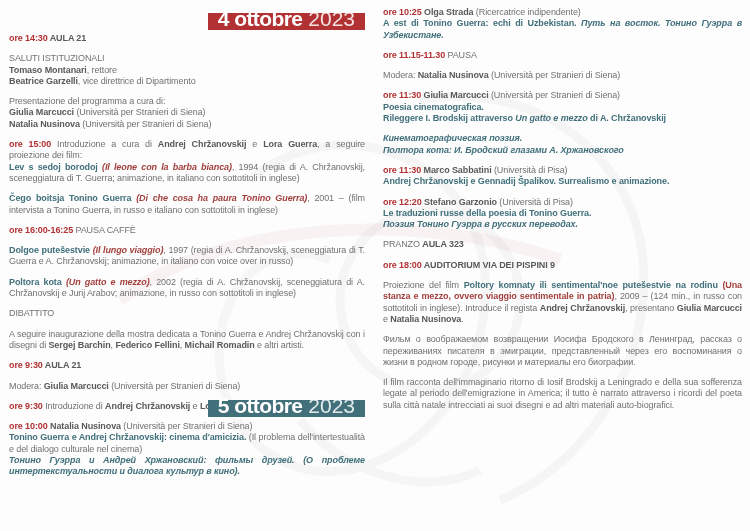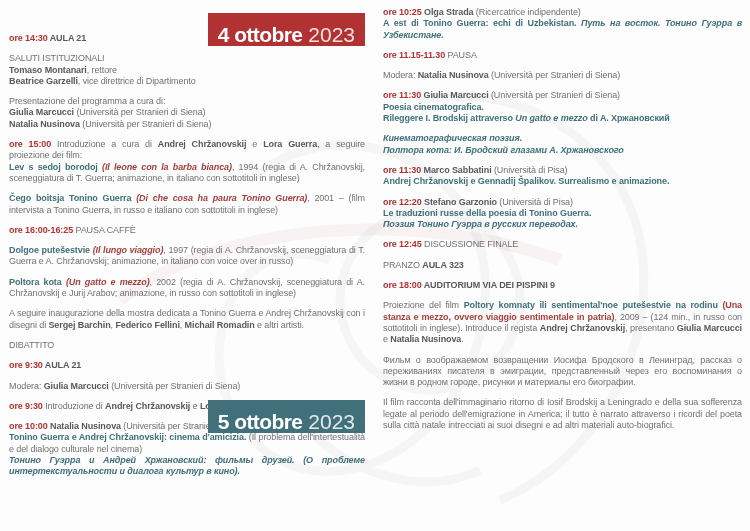--- a/index.html
+++ b/index.html
@@ -18,21 +18,21 @@
   .time{color:#b23133;font-weight:bold;}
   .name{color:#58595b;font-weight:bold;}
   .body{color:#717174;}
   .teal{color:#41707b;font-weight:bold;}
   .tealit{color:#41707b;font-weight:bold;font-style:italic;}
   .maroon{color:#a2403d;font-weight:bold;}
   .maroonit{color:#a2403d;font-weight:bold;font-style:italic;margin-top:8px;}
   .banner{
     position:absolute;right:0;color:#ffffff;
     font-size:21px;font-weight:bold;letter-spacing:-0.6px;
-    padding:16px 10px 6px;white-space:nowrap;text-align:justify;
+    padding:0 10px 6px;white-space:nowrap;text-align:justify;
   }
   .banner-top{top:13px;}
   .banner-mid{top:378px;}
   .banner-year{font-weight:normal;letter-spacing:0;margin-left:6px;opacity:0.85;}
 </style>
 </head>
 <body>
 
 <svg id="bg-art" viewBox="0 0 750 531" xmlns="http://www.w3.org/2000/svg">
   <g fill="none" stroke="#9a9a9a" stroke-width="9" opacity="0.07">
@@ -49,35 +49,34 @@
 <div id="col-left" class="col">
     <div class="banner banner-top" style="background: rgb(178, 49, 51);"><span class="banner-date">4 ottobre</span><span class="banner-year">2023</span></div>
     <p class="entry "><span class="time">ore 14:30 </span><span class="name">AULA 21</span></p>
     <p class="entry "><span class="body">SALUTI ISTITUZIONALI</span><br><span class="name">Tomaso Montanari</span><span class="body">, rettore</span><br><span class="name">Beatrice Garzelli</span><span class="body">, vice direttrice di Dipartimento</span></p>
     <p class="entry "><span class="body">Presentazione del programma a cura di:</span><br><span class="name">Giulia Marcucci</span><span class="body"> (Università per Stranieri di Siena)</span><br><span class="name">Natalia Nusinova</span><span class="body"> (Università per Stranieri di Siena)</span></p>
     <p class="entry "><span class="time">ore 15:00 </span><span class="body">Introduzione a cura di </span><span class="name">Andrej Chržanovskij</span><span class="body"> e </span><span class="name">Lora Guerra</span><span class="body">, a seguire proiezione dei film:</span><br><span class="teal">Lev s sedoj borodoj </span><span class="maroonit">(Il leone con la barba bianca)</span><span class="body">, 1994 (regia di A. Chržanovskij, sceneggiatura di T. Guerra; animazione, in italiano con sottotitoli in inglese)</span></p>
     <p class="entry "><span class="teal">Čego boitsja Tonino Guerra </span><span class="maroonit">(Di che cosa ha paura Tonino Guerra)</span><span class="body">, 2001 – (film intervista a Tonino Guerra, in russo e italiano con sottotitoli in inglese)</span></p>
     <p class="entry "><span class="time">ore 16:00-16:25 </span><span class="body">PAUSA CAFFÈ</span></p>
     <p class="entry "><span class="teal">Dolgoe putešestvie </span><span class="maroonit">(Il lungo viaggio)</span><span class="body">, 1997 (regia di A. Chržanovskij, sceneggiatura di T. Guerra e A. Chržanovskij; animazione, in italiano con voice over in russo)</span></p>
     <p class="entry "><span class="teal">Poltora kota </span><span class="maroonit">(Un gatto e mezzo)</span><span class="body">, 2002 (regia di A. Chržanovskij, sceneggiatura di A. Chržanovskij e Jurij Arabov; animazione, in russo con sottotitoli in inglese)</span></p>
+    <p class="entry "><span class="body">DIBATTITO</span></p>
     <p class="entry "><span class="body">A seguire inaugurazione della mostra dedicata a Tonino Guerra e Andrej Chržanovskij con i disegni di </span><span class="name">Sergej Barchin</span><span class="body">, </span><span class="name">Federico Fellini</span><span class="body">, </span><span class="name">Michail Romadin</span><span class="body"> e altri artisti.</span></p>
-    <p class="entry "><span class="body">DIBATTITO</span></p>
     <div class="banner banner-mid" style="background: rgb(65, 112, 123); margin-top: 22px;"><span class="banner-date">5 ottobre</span><span class="banner-year">2023</span></div>
     <p class="entry gap-top"><span class="time">ore 9:30 </span><span class="name">AULA 21</span></p>
     <p class="entry "><span class="body">Modera: </span><span class="name">Giulia Marcucci</span><span class="body"> (Università per Stranieri di Siena)</span></p>
     <p class="entry "><span class="time">ore 9:30 </span><span class="body">Introduzione di </span><span class="name">Andrej Chržanovskij</span><span class="body"> e </span><span class="name">Lora Guerra</span></p>
     <p class="entry "><span class="time">ore 10:00 </span><span class="name">Natalia Nusinova</span><span class="body"> (Università per Stranieri di Siena)</span><br><span class="teal">Tonino Guerra e Andrej Chržanovskij: cinema d'amicizia.</span><span class="body"> (Il problema dell'intertestualità e del dialogo culturale nel cinema)</span><br><span class="tealit">Тонино Гуэрра и Андрей Хржановский: фильмы друзей. (О проблеме интертекстуальности и диалога культур в кино).</span></p>
   </div>
 <div id="col-right" class="col">
     <p class="entry "><span class="time">ore 10:25 </span><span class="name">Olga Strada</span><span class="body"> (Ricercatrice indipendente)</span><br><span class="teal">A est di Tonino Guerra: echi di Uzbekistan. </span><span class="tealit">Путь на восток. Тонино Гуэрра в Узбекистане.</span></p>
     <p class="entry "><span class="time">ore 11.15-11.30 </span><span class="body">PAUSA</span></p>
     <p class="entry "><span class="body">Modera: </span><span class="name">Natalia Nusinova</span><span class="body"> (Università per Stranieri di Siena)</span></p>
-    <p class="entry "><span class="time">ore 11:30 </span><span class="name">Giulia Marcucci</span><span class="body"> (Università per Stranieri di Siena)</span><br><span class="teal">Poesia cinematografica.</span><br><span class="teal">Rileggere I. Brodskij attraverso </span><span class="tealit">Un gatto e mezzo</span><span class="teal"> di A. Хржановский</span></p>
+    <p class="entry "><span class="time">ore 11:30 </span><span class="name">Giulia Marcucci</span><span class="body"> (Università per Stranieri di Siena)</span><br><span class="teal">Poesia cinematografica.</span><br><span class="teal">Rileggere I. Brodskij attraverso </span><span class="tealit">Un gatto e mezzo</span><span class="teal"> di A. Chržanovskij</span></p>
     <p class="entry "><span class="tealit">Кинематографическая поэзия.</span><br><span class="tealit">Полтора кота: И. Бродский глазами А. Хржановского</span></p>
     <p class="entry "><span class="time">ore 11:30 </span><span class="name">Marco Sabbatini</span><span class="body"> (Università di Pisa)</span><br><span class="teal">Andrej Chržanovskij e Gennadij Špalikov. Surrealismo e animazione.</span><br></p>
     <p class="entry "><span class="time">ore 12:20 </span><span class="name">Stefano Garzonio</span><span class="body"> (Università di Pisa)</span><br><span class="teal">Le traduzioni russe della poesia di Tonino Guerra.</span><br><span class="tealit">Поэзия Тонино Гуэрра в русских переводах.</span></p>
-    <p class="entry "><span class="time">ore 12:45 </span><span class="body">DISCUSSIONE FINALE</span></p>
     <p class="entry "><span class="body">PRANZO </span><span class="name">AULA 323</span></p>
     <p class="entry "><span class="time">ore 18:00 </span><span class="name">AUDITORIUM VIA DEI PISPINI 9</span></p>
     <p class="entry "><span class="body">Proiezione del film </span><span class="teal">Poltory komnaty ili sentimental'noe putešestvie na rodinu</span><span class="body"> </span><span class="maroon">(Una stanza e mezzo, ovvero viaggio sentimentale in patria)</span><span class="body">, 2009 – (124 min., in russo con sottotitoli in inglese). Introduce il regista </span><span class="name">Andrej Chržanovskij</span><span class="body">, presentano </span><span class="name">Giulia Marcucci</span><span class="body"> e </span><span class="name">Natalia Nusinova</span><span class="body">.</span></p>
     <p class="entry "><span class="body">Фильм о воображаемом возвращении Иосифа Бродского в Ленинград, рассказ о переживаниях писателя в эмиграции, представленный через его воспоминания о жизни в родном городе, рисунки и материалы его биографии.</span></p>
     <p class="entry "><span class="body">Il film racconta dell'immaginario ritorno di Iosif Brodskij a Leningrado e della sua sofferenza legate al periodo dell'emigrazione in America; il tutto è narrato attraverso i ricordi del poeta sulla città natale intrecciati ai suoi disegni e ad altri materiali auto-biografici.</span></p>
   </div>
 
 </body></html>

